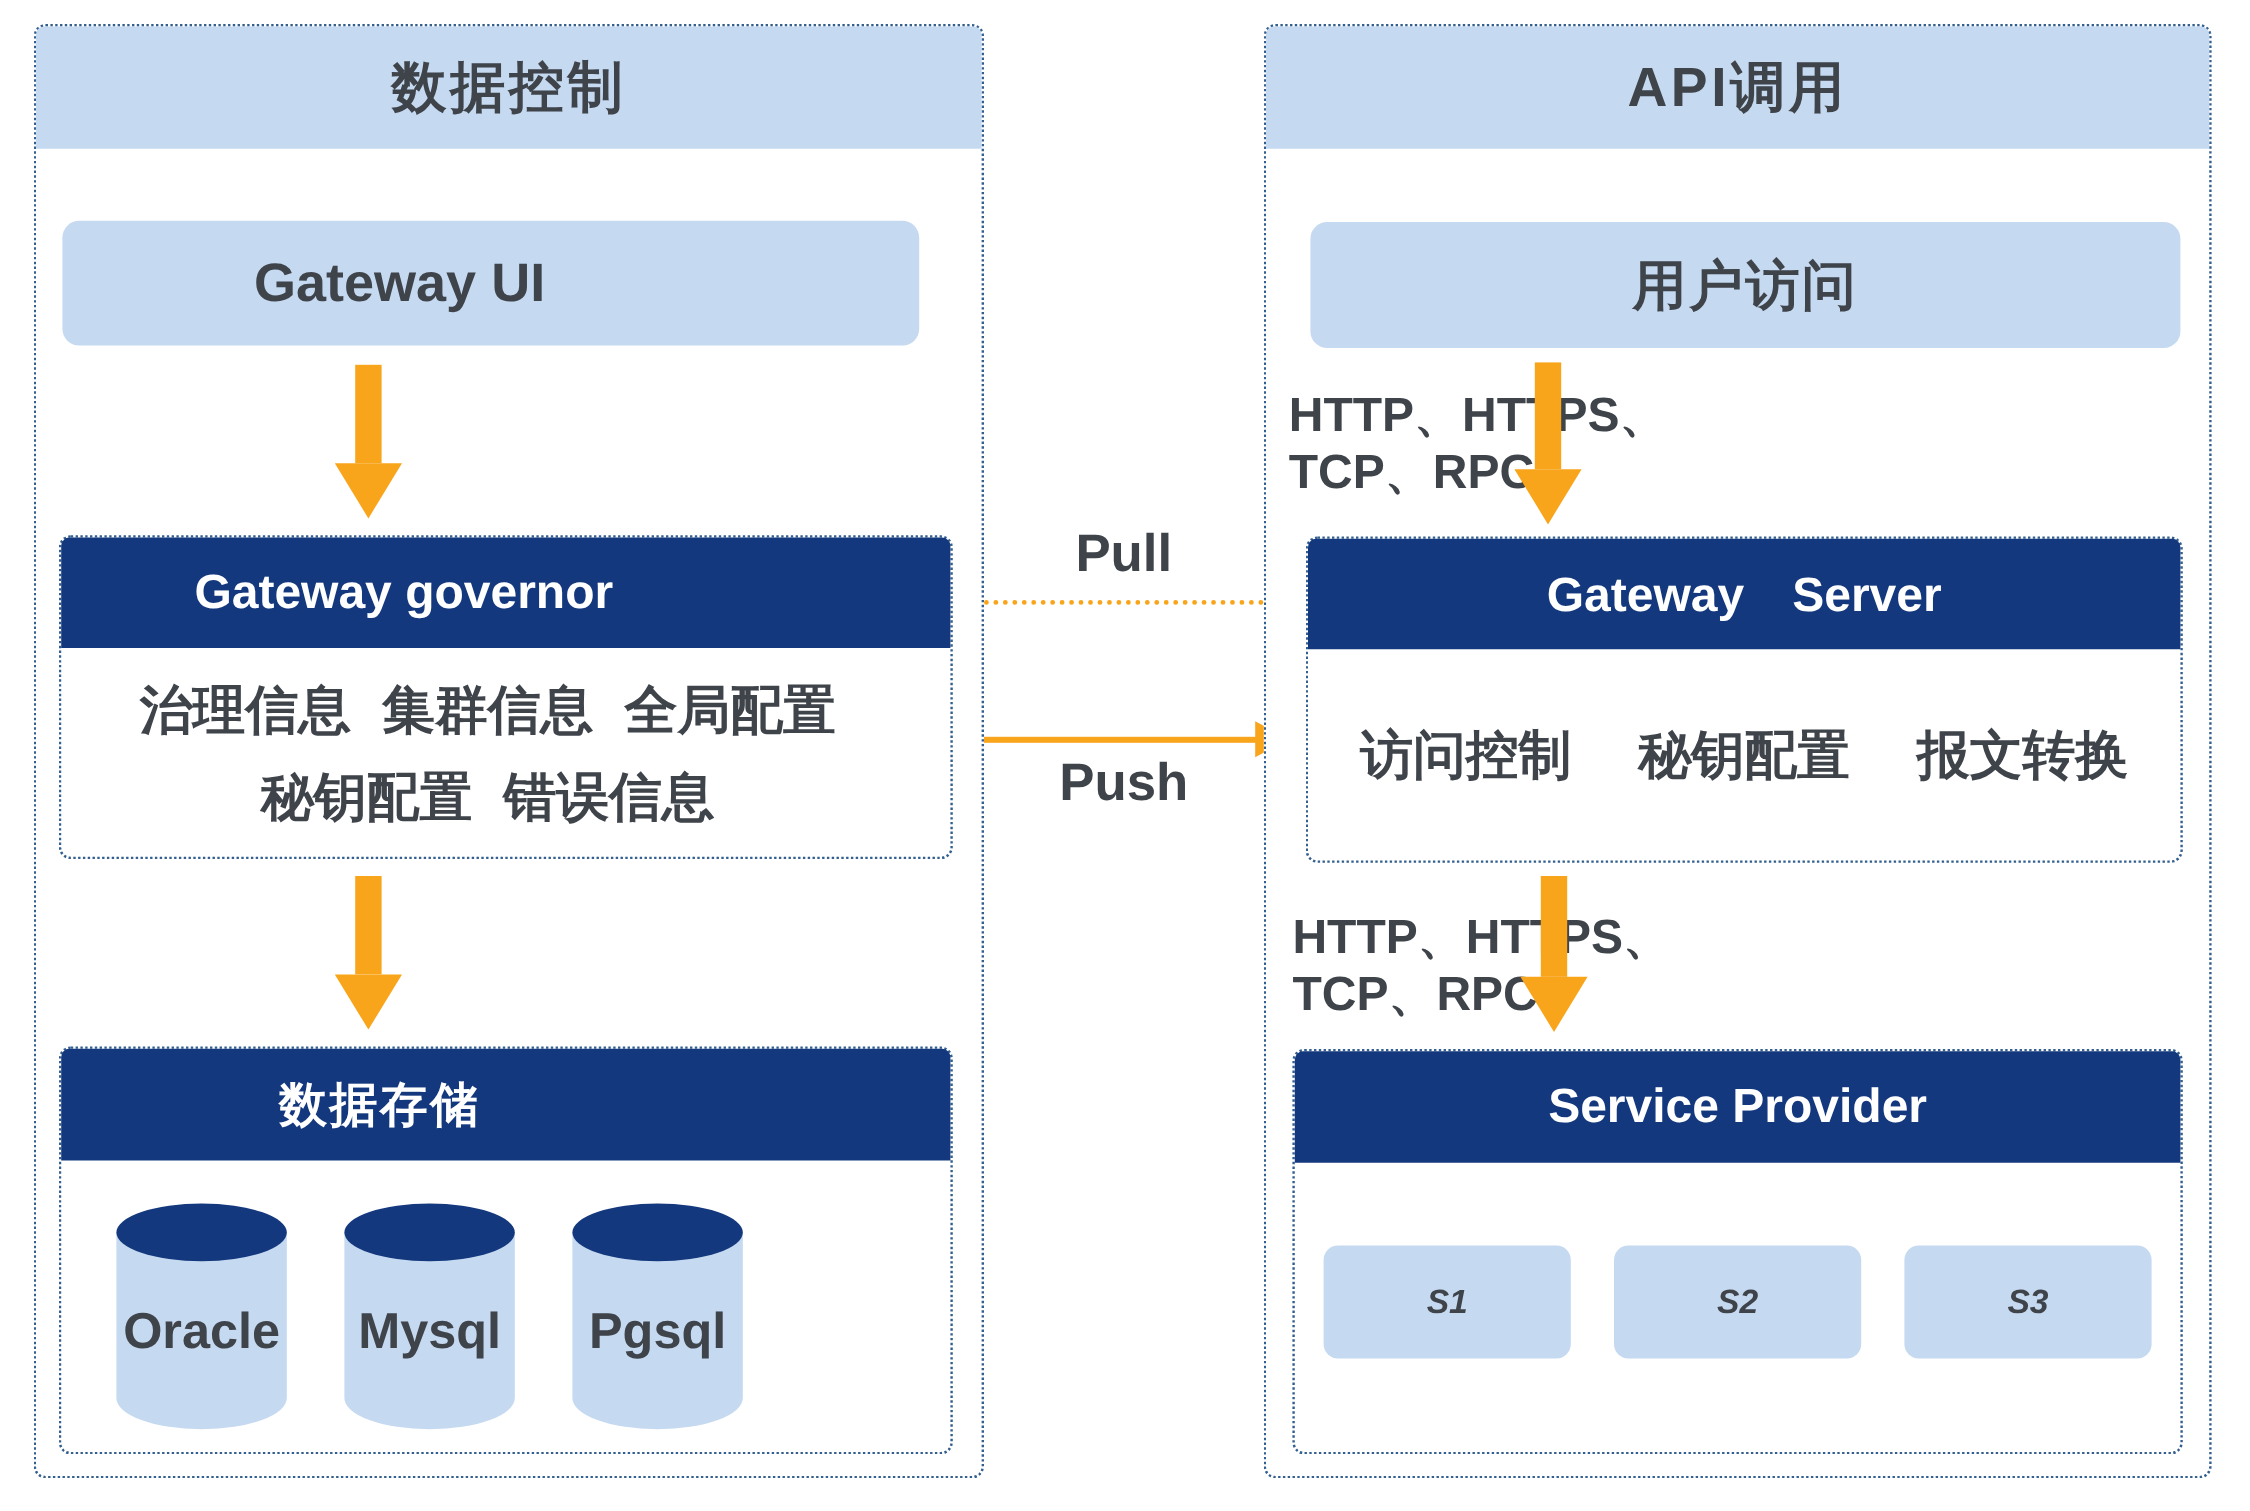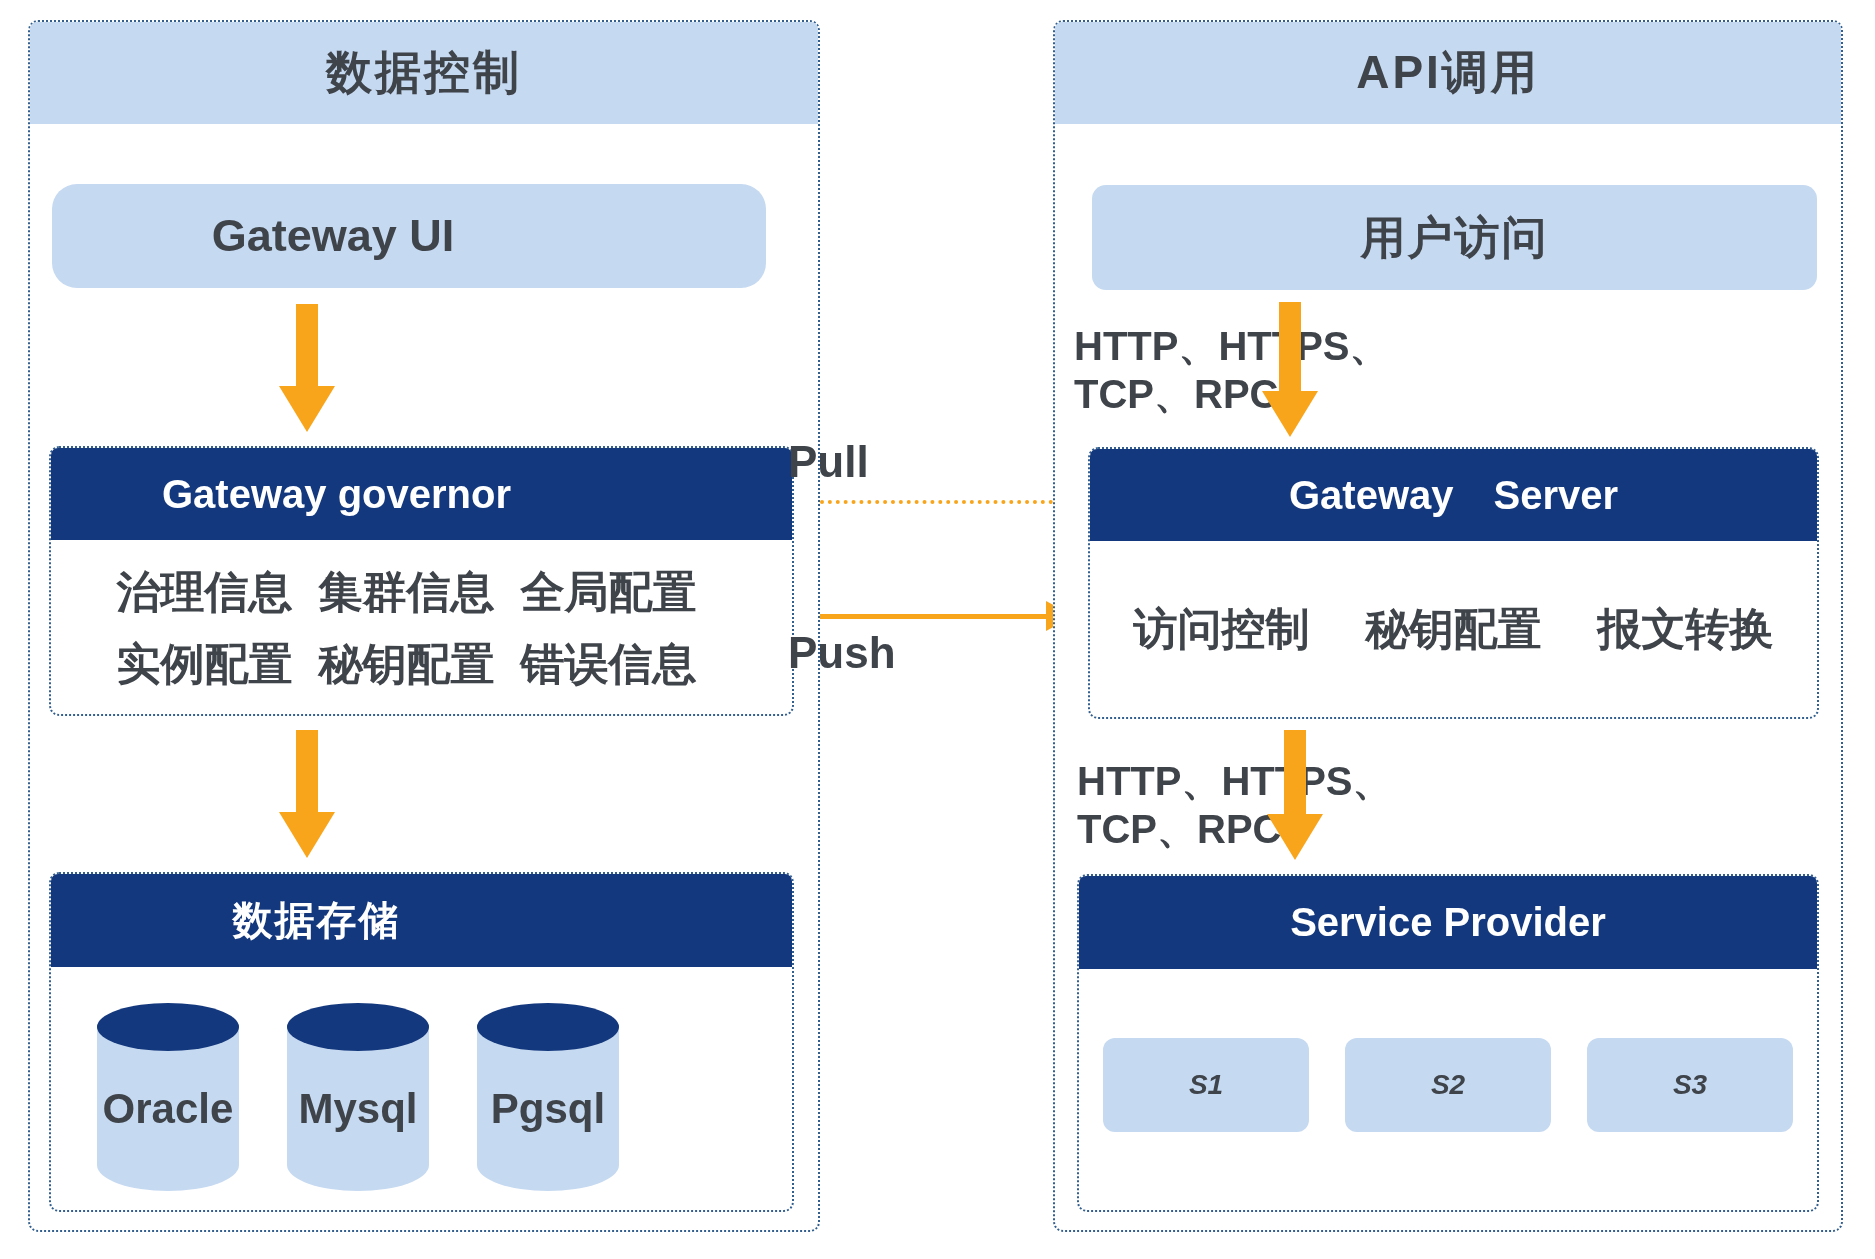--- a/index.html
+++ b/index.html
@@ -16,21 +16,21 @@
   .panel{position:absolute;top:20px;height:1212px;border:2px dotted var(--dotted);border-radius:10px;background:#ffffff;}
   .panel-left{left:28px;width:792px;}
   .panel-right{left:1053px;width:790px;}
 
   .panel-header{position:absolute;left:0;right:0;top:0;height:102px;background:var(--lightblue);
     border-radius:7px 7px 0 0;display:flex;align-items:center;justify-content:center;
     font-size:46px;font-weight:bold;letter-spacing:3px;color:var(--ink);}
 
   .pill{position:absolute;background:var(--lightblue);border-radius:14px;display:flex;align-items:center;justify-content:center;
     font-size:45px;font-weight:600;color:var(--ink);}
-  .pill-gateway-ui{left:22px;top:162px;width:714px;height:104px;padding-right:152px;border-radius:25px;}
+  .pill-gateway-ui{left:22px;top:162px;width:714px;height:104px;padding-right:152px;}
   .pill-user-access{left:37px;top:163px;width:725px;height:105px;letter-spacing:2px;}
 
   .dbox{position:absolute;border:2px dotted var(--dotted);border-radius:10px;background:#ffffff;}
   .dbox-header{height:92px;background:var(--navy);border-radius:7px 7px 0 0;display:flex;align-items:center;justify-content:center;
     color:#ffffff;font-size:40px;font-weight:600;}
   .box-governor{left:19px;top:424px;width:745px;height:270px;}
   .box-governor .dbox-header{padding-right:170px;}
   .box-storage{left:19px;top:850px;width:745px;height:340px;}
   .box-storage .dbox-header{height:93px;padding-right:210px;letter-spacing:2px;}
   .box-gateway-server{left:33px;top:425px;width:731px;height:272px;}
@@ -59,21 +59,21 @@
     font-size:42px;font-weight:600;color:var(--ink);z-index:3;}
 
   .proto{position:absolute;font-size:40px;font-weight:bold;line-height:48px;color:var(--ink);}
   .proto-top{left:19px;top:300px;}
   .proto-bottom{left:22px;top:735px;}
 
   .sp-body{display:flex;justify-content:center;gap:36px;padding-top:69px;}
   .sbox{width:206px;height:94px;background:var(--lightblue);border-radius:12px;display:flex;align-items:center;justify-content:center;
     font-size:28px;font-weight:600;color:var(--ink);font-style:italic;}
 
-  .mid-label{position:absolute;left:788px;width:233px;text-align:left;font-size:44px;font-weight:bold;color:var(--ink);}
+  .mid-label{position:absolute;left:820px;width:233px;text-align:center;font-size:44px;font-weight:bold;color:var(--ink);}
   .pull-label{top:437px;}
   .push-label{top:628px;}
   .pull-line{position:absolute;left:820px;top:500px;width:233px;height:0;border-top:4px dotted var(--orange);}
   .push-line{position:absolute;left:820px;top:614px;width:228px;height:5px;background:var(--orange);}
   .push-head{position:absolute;left:1046px;top:601px;width:0;height:0;
     border-top:15px solid transparent;border-bottom:15px solid transparent;border-left:28px solid var(--orange);}
 </style>
 </head>
 <body>
 
@@ -91,21 +91,20 @@
 
     <div class="dbox box-governor">
       <div class="dbox-header">Gateway governor</div>
       <div class="dbox-body">
         <div class="cap-row cap-row-left">
           <span>治理信息</span>
           <span>集群信息</span>
           <span>全局配置</span>
         </div>
         <div class="cap-row cap-row-left">
-          <span>实例配置</span>
           <span>秘钥配置</span>
           <span>错误信息</span>
         </div>
       </div>
     </div>
 
     <div class="arrow-down a-l2">
       <div class="arrow-shaft"></div>
       <div class="arrow-head"></div>
     </div>

